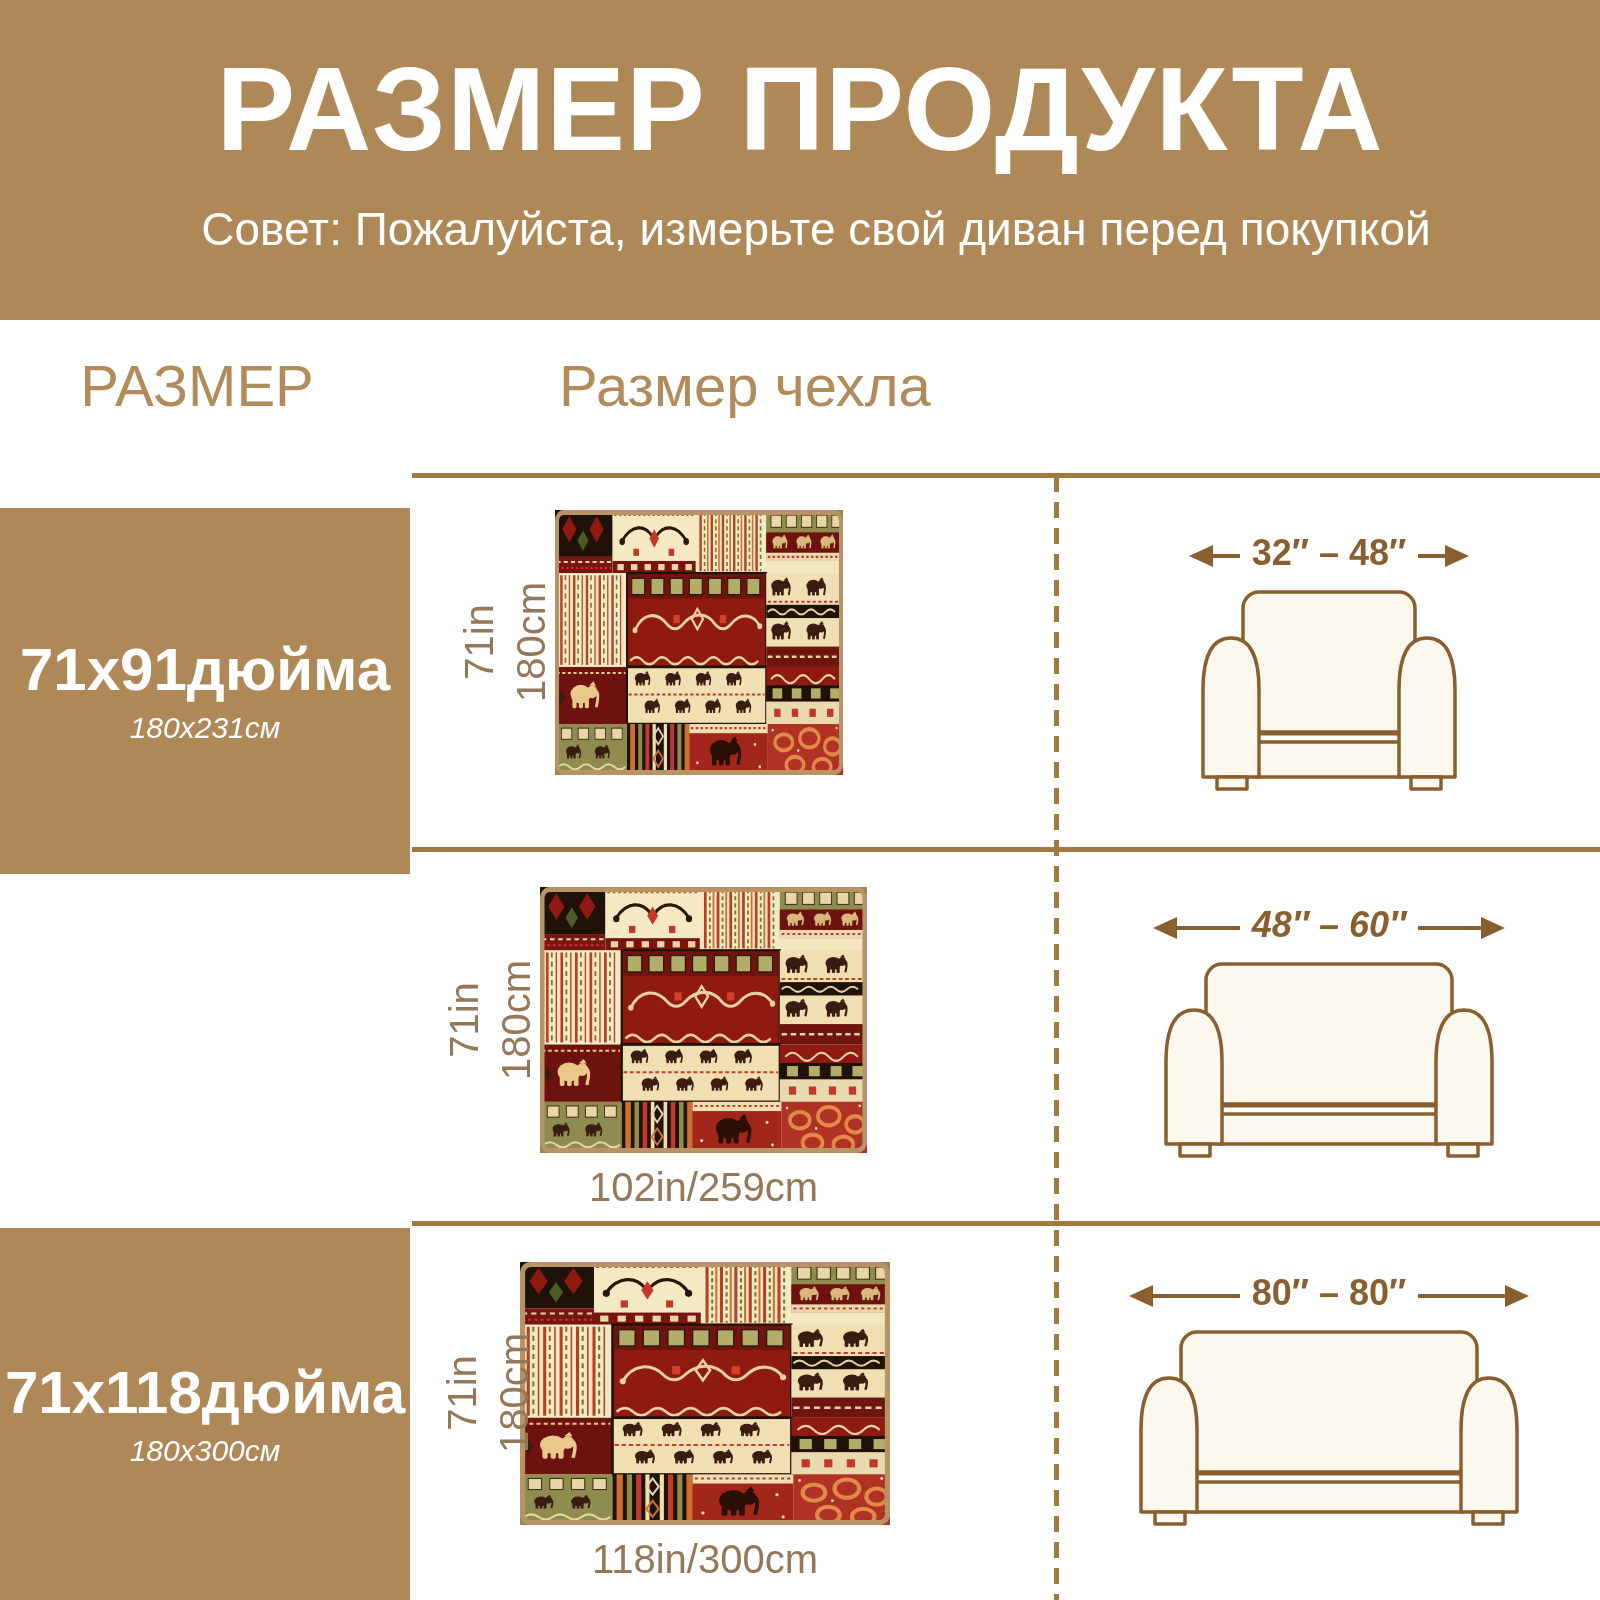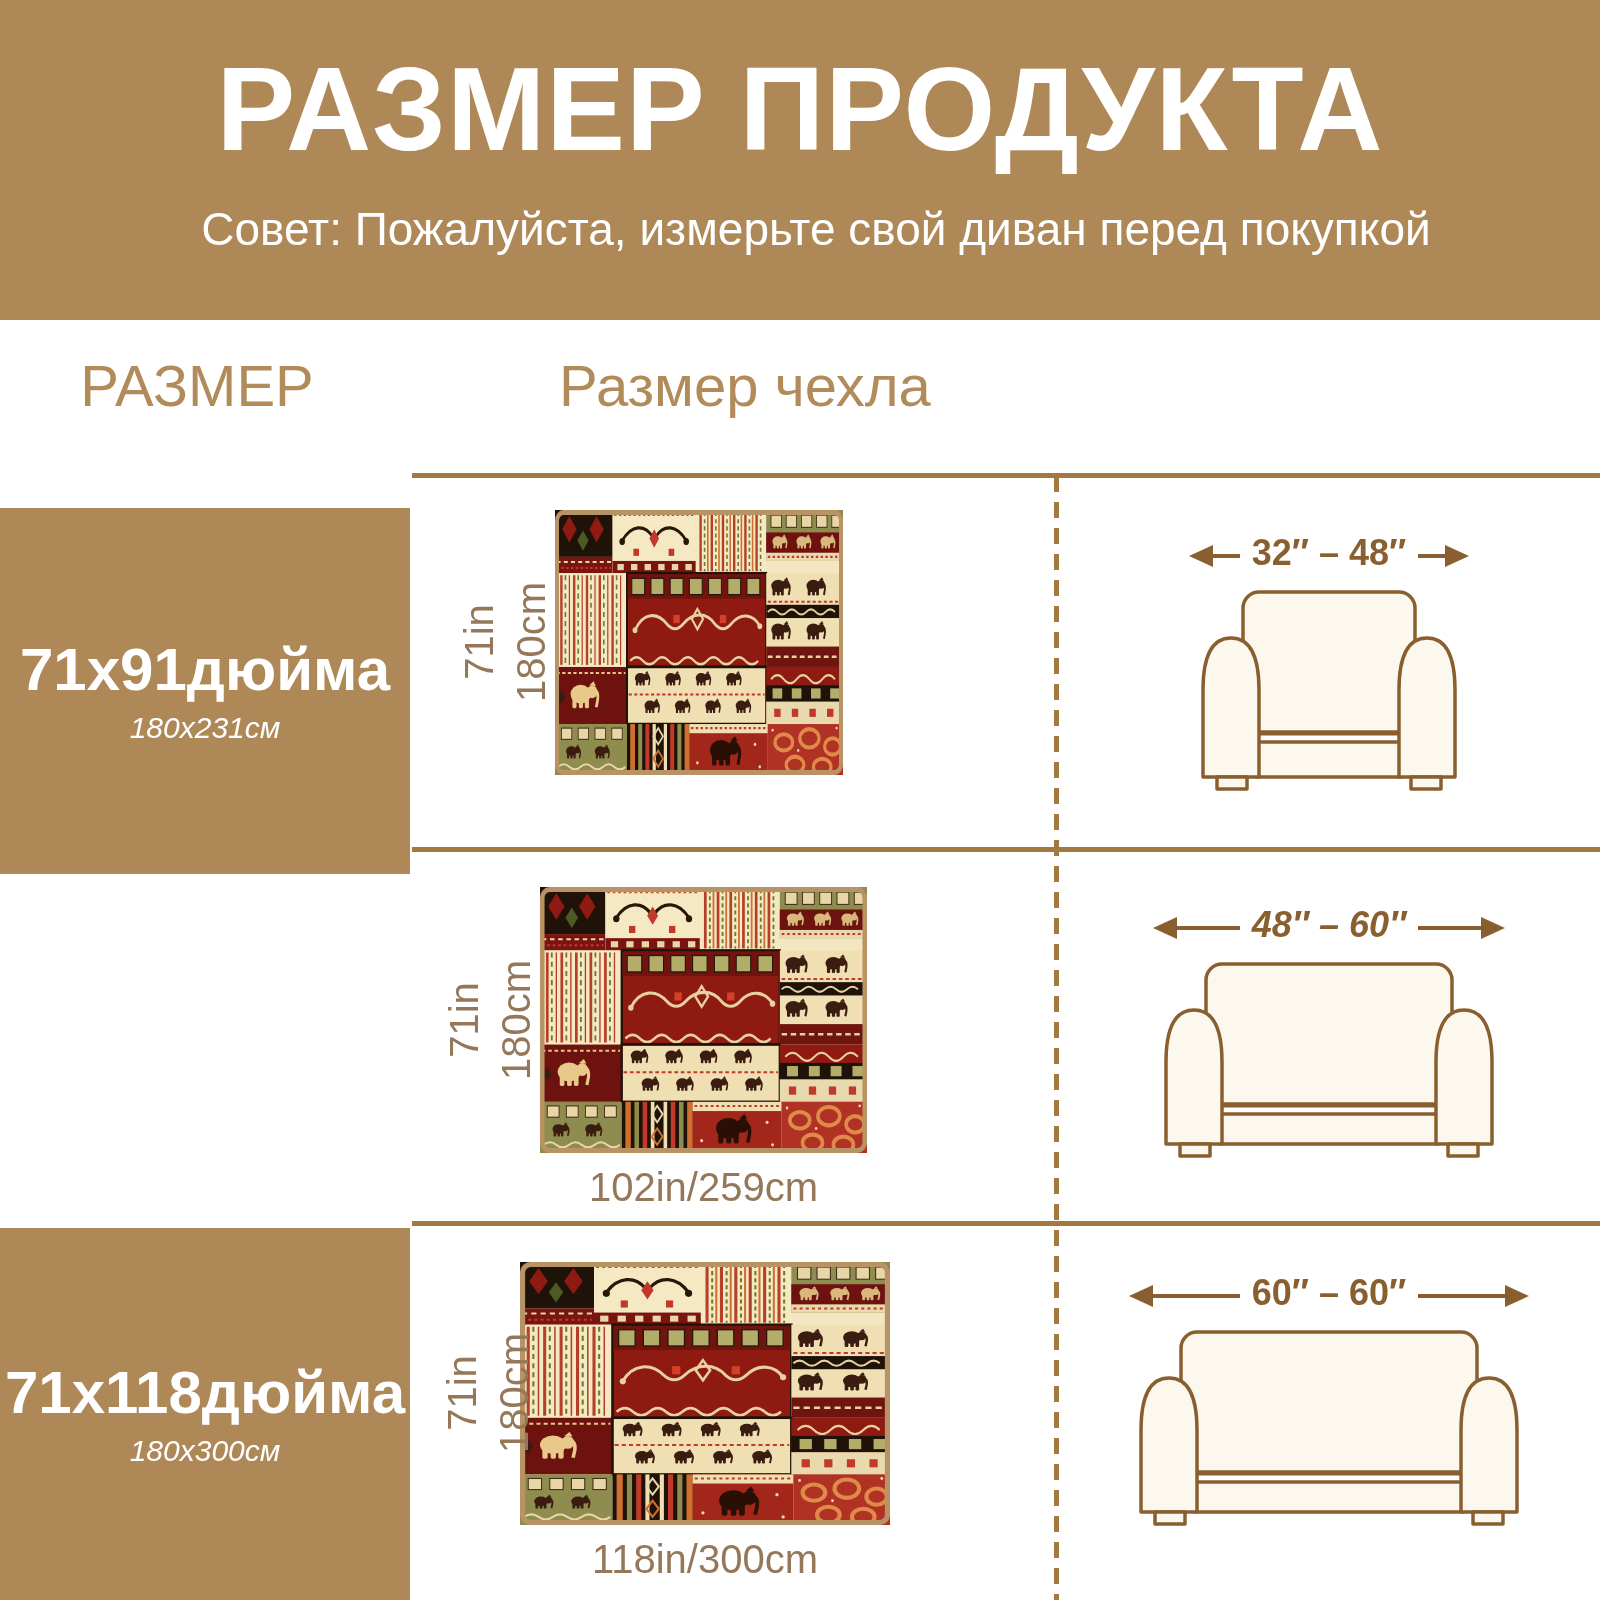--- a/index.html
+++ b/index.html
@@ -345,21 +345,21 @@
         <path fill="#fcf8ee" stroke="#8a5f30" stroke-width="3.5" stroke-linejoin="round" d="M4 186 V104 Q4 52 32 52 Q60 52 60 104 V186 Z"></path>
         <path fill="#fcf8ee" stroke="#8a5f30" stroke-width="3.5" stroke-linejoin="round" d="M274 186 V104 Q274 52 302 52 Q330 52 330 104 V186 Z"></path>
         <rect fill="#fcf8ee" stroke="#8a5f30" stroke-width="3.5" stroke-linejoin="round" x="18" y="186" width="30" height="12"></rect>
         <rect fill="#fcf8ee" stroke="#8a5f30" stroke-width="3.5" stroke-linejoin="round" x="286" y="186" width="30" height="12"></rect>
       </svg>
   </div>
   <div class="cell-right cr3">
     <div class="arrow-row ar3">
       <span class="ah ah-left"></span>
       <span class="aline"></span>
-      <span class="atext">60″ – 60″</span>
+      <span class="atext">80″ – 80″</span>
       <span class="aline"></span>
       <span class="ah ah-right"></span>
     </div>
     <svg class="sofa" width="384" height="200" viewBox="0 0 384 200">
         <rect fill="#fcf8ee" stroke="#8a5f30" stroke-width="3.5" stroke-linejoin="round" x="44" y="6" width="296" height="140" rx="16"></rect>
         <rect fill="#fcf8ee" stroke="#8a5f30" stroke-width="3.5" stroke-linejoin="round" x="58" y="156" width="268" height="30"></rect>
         <line x1="60" y1="148" x2="324" y2="148" stroke="#8a5f30" stroke-width="3"></line>
         <path fill="#fcf8ee" stroke="#8a5f30" stroke-width="3.5" stroke-linejoin="round" d="M4 186 V104 Q4 52 32 52 Q60 52 60 104 V186 Z"></path>
         <path fill="#fcf8ee" stroke="#8a5f30" stroke-width="3.5" stroke-linejoin="round" d="M324 186 V104 Q324 52 352 52 Q380 52 380 104 V186 Z"></path>
         <rect fill="#fcf8ee" stroke="#8a5f30" stroke-width="3.5" stroke-linejoin="round" x="18" y="186" width="30" height="12"></rect>

